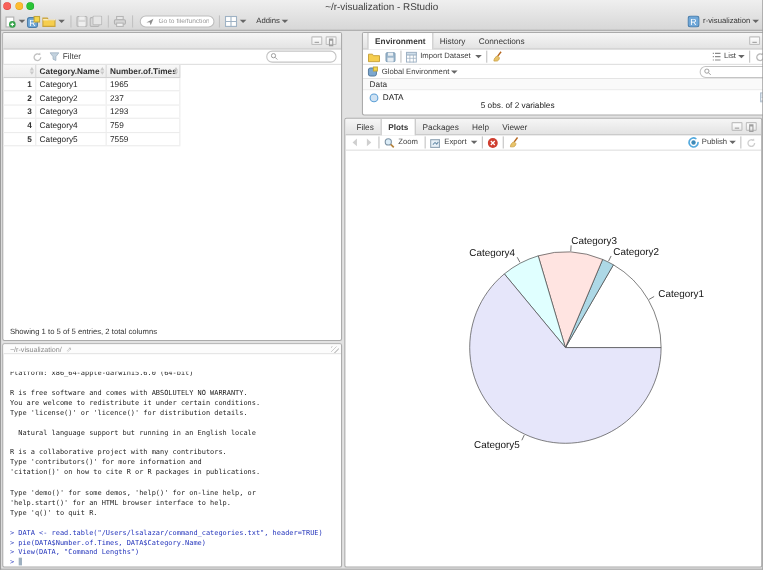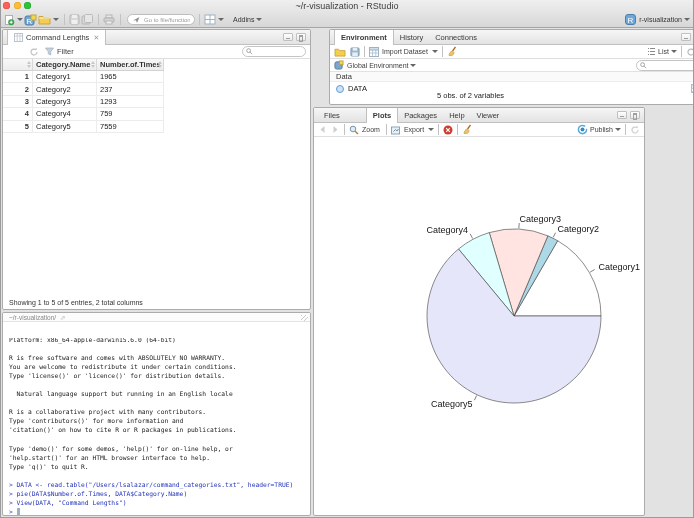--- a/index.html
+++ b/index.html
@@ -22,21 +22,21 @@
 .gotobox{display:flex;align-items:center;width:68px;height:11px;background:#fff;border:1px solid #bdbdbd;border-radius:6px;padding:0 4px;margin-left:2px;}
 .gotobox input{border:none;outline:none;width:100%;font-size:6px;color:#444;background:transparent;font-family:"Liberation Sans",sans-serif;}
 .gotobox input::placeholder{color:#9a9a9a;}
 .addins{margin-left:8px;display:flex;align-items:center;color:#333;}
 .proj{position:absolute;right:4px;top:12px;height:15px;display:flex;align-items:center;font-size:7px;color:#333;}
 
 .panel{position:absolute;background:#fff;border:1px solid #ababab;border-radius:2px;overflow:hidden;}
 #p-viewer{left:2px;top:29px;width:309px;height:281px;}
 #p-console{left:2px;top:312px;width:309px;height:204px;}
 #p-env{left:329px;top:29px;width:380px;height:76px;}
-#p-plots{left:313px;top:107px;width:332px;height:409px;}
+#p-plots{left:313px;top:107px;width:380px;height:409px;}
 .tabbar{height:15px;background:linear-gradient(#f6f6f6,#e3e3e3);border-bottom:1px solid #c0c0c0;display:flex;align-items:stretch;font-size:7.5px;color:#383838;position:relative;padding-left:4px;}
 .tab{display:flex;align-items:center;padding:0 6px;position:relative;}
 .tab.active{background:#fff;border-left:1px solid #c0c0c0;border-right:1px solid #c0c0c0;height:15px;}
 .tab .closex{color:#9a9a9a;font-size:7px;margin-left:4px;}
 .tcaret{width:0;height:0;border-left:2.5px solid transparent;border-right:2.5px solid transparent;border-top:3px solid #b5b5b5;margin-left:3px;}
 .minmax{position:absolute;right:4px;top:3px;display:flex;gap:3px;}
 .mm{width:10px;height:8px;background:linear-gradient(#fefefe,#ececec);border:1px solid #c0c0c0;border-radius:1px;position:relative;}
 .mm.min::after{content:"";position:absolute;left:2px;right:2px;bottom:1px;height:1.5px;background:#9f9f9f;}
 .mm.max::after{content:"";position:absolute;left:2px;right:2px;top:1px;height:4px;border:1px solid #9f9f9f;border-top-width:2px;}
 .ptb{height:14px;border-bottom:1px solid #dedede;display:flex;align-items:center;font-size:7px;color:#404040;padding:0 4px;position:relative;}
@@ -165,28 +165,20 @@
         <rect x="0.5" y="0.5" width="10" height="10" rx="2.5" fill="#6fa7d8" stroke="#4d7eaa"></rect>
         <text x="5.5" y="8.5" font-size="8" fill="#fff" text-anchor="middle" font-family="Liberation Sans">R</text>
       </svg>
     <span>r-visualization</span>
     <span class="caret"></span>
   </div>
 </div>
 
 <div class="panel" id="p-viewer">
   <div class="tabbar">
-    <div class="tab active">
-      <svg class="icon" width="9" height="9" viewBox="0 0 9 9" style="margin-right:3px">
-          <rect x="0.5" y="0.5" width="8" height="8" fill="#fff" stroke="#b9c4cf"></rect>
-          <path d="M0.5 3h8M3.2 0.5v8M6 0.5v8" stroke="#b9c4cf" stroke-width="0.8"></path>
-        </svg>
-      <span>Command Lengths</span>
-      <span class="closex">✕</span>
-    </div>
     <div class="minmax">
       <div class="mm min"></div>
       <div class="mm max"></div>
     </div>
   </div>
   <div class="vtb">
     <svg class="icon" width="10" height="10" viewBox="0 0 10 10" style="margin:0 6px 0 22px;opacity:.45">
         <path d="M8 5a3 3 0 1 1-1-2.2" fill="none" stroke="#777" stroke-width="1.2"></path>
         <path d="M7.5 0.8l0.3 2.2-2.2-0.3z" fill="#777"></path>
       </svg>
@@ -361,21 +353,21 @@
     <span class="objval">5 obs. of 2 variables</span>
     <span class="gridicon"></span>
   </div>
 </div>
 
 <div class="panel" id="p-plots">
   <div class="tabbar">
     <div class="tab">
         <span>Files</span>
       </div>
-    <div class="tab active" style="font-weight:bold;margin-left:20px;">
+    <div class="tab active" style="font-weight:bold;">
         <span>Plots</span>
       </div>
     <div class="tab">
         <span>Packages</span>
       </div>
     <div class="tab">
         <span>Help</span>
       </div>
     <div class="tab">
         <span>Viewer</span>

